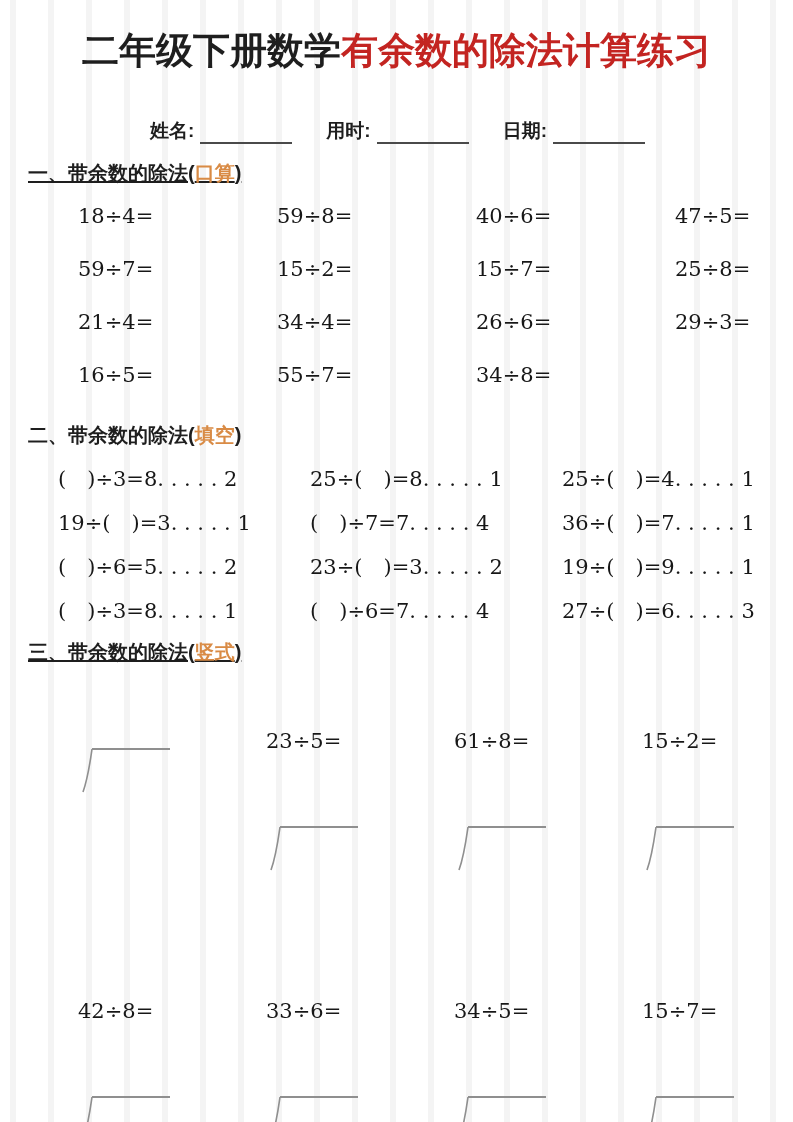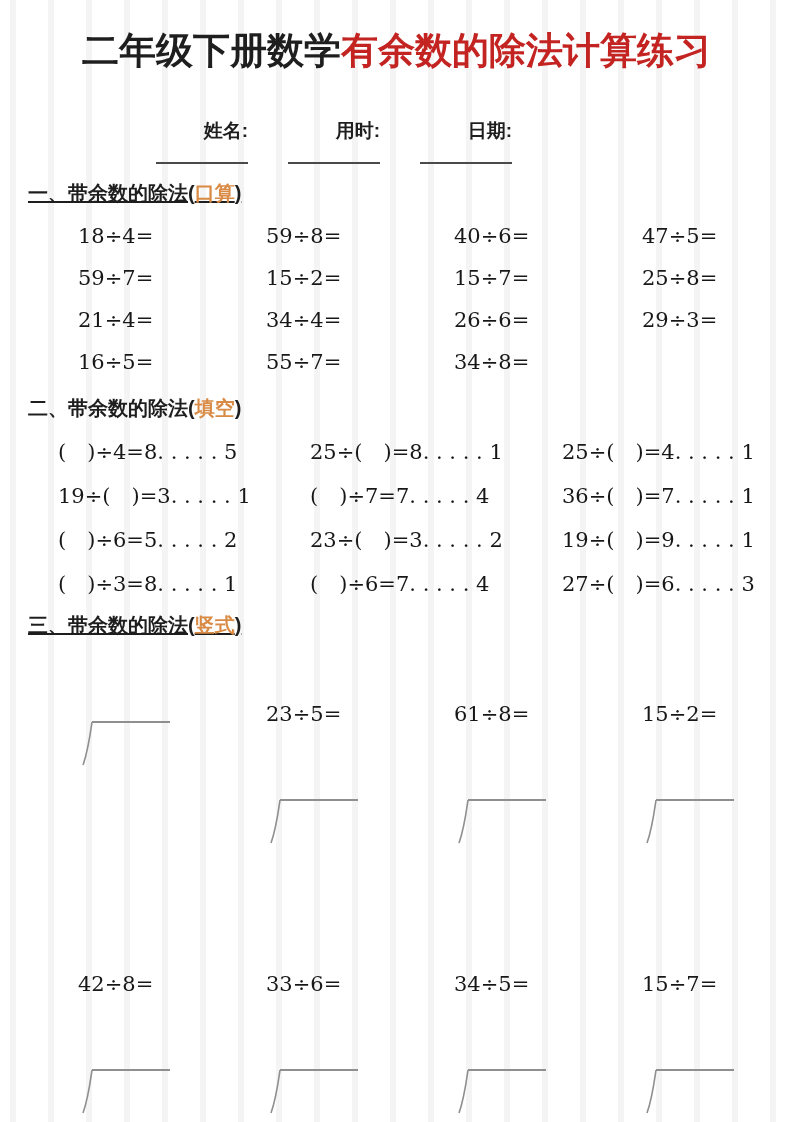--- a/index.html
+++ b/index.html
@@ -38,21 +38,21 @@
   .title .t-red { color: var(--title_red); }
 
   .fields {
     display: flex;
     gap: 34px;
     margin: 42px 0 0 150px;
     font-size: 19px;
     font-weight: bold;
     align-items: flex-end;
   }
-  .field { display: flex; align-items: flex-end; flex-direction: column; }
+  .field { display: flex; align-items: flex-end; }
   .f-line {
     display: inline-block;
     width: 92px; height: 20px;
     border-bottom: 2px solid var(--blank_line);
     margin-left: 6px;
   }
 
   .sec-head {
     font-size: 20px;
     font-weight: 600;
@@ -83,22 +83,22 @@
   .vert-grid {
     display: grid;
     grid-template-columns: repeat(4, 188px);
     padding-left: 78px;
     white-space: pre;
   }
   .vcell .prob { display: block; line-height: 30px; }
   .vcell svg { display: block; margin: 20px 0 0 0; }
 
   #sec1-head { margin-top: 16px; text-decoration: underline; }
-  #sec1-grid { margin-top: 8px; }
-  #sec2-head { margin-top: 12px; }
+  #sec1-grid { margin-top: 8px; gap: 11px; }
+  #sec2-head { margin-top: 26px; }
   #sec2-grid { margin-top: 8px; }
   #sec3-head { margin-top: 6px; text-decoration: underline; }
   #sec3-row1 { margin-top: 12px; }
   #sec3-row2 { margin-top: 28px; }
 </style>
 </head>
 <body>
 
 <div class="page">
 
@@ -133,21 +133,21 @@
     <span>34÷4=</span>
     <span>26÷6=</span>
     <span>29÷3=</span>
     <span>16÷5=</span>
     <span>55÷7=</span>
     <span>34÷8=</span>
   </div>
 
   <h2 class="sec-head" id="sec2-head"><span>二、带余数的除法(</span><span class="accent">填空</span><span>)</span></h2>
   <div class="grid3 prob-font" id="sec2-grid">
-    <span>(　)÷4=8. . . . . 5</span>
+    <span>(　)÷3=8. . . . . 2</span>
     <span>25÷(　)=8. . . . . 1</span>
     <span>25÷(　)=4. . . . . 1</span>
     <span>19÷(　)=3. . . . . 1</span>
     <span>(　)÷7=7. . . . . 4</span>
     <span>36÷(　)=7. . . . . 1</span>
     <span>(　)÷6=5. . . . . 2</span>
     <span>23÷(　)=3. . . . . 2</span>
     <span>19÷(　)=9. . . . . 1</span>
     <span>(　)÷3=8. . . . . 1</span>
     <span>(　)÷6=7. . . . . 4</span>

